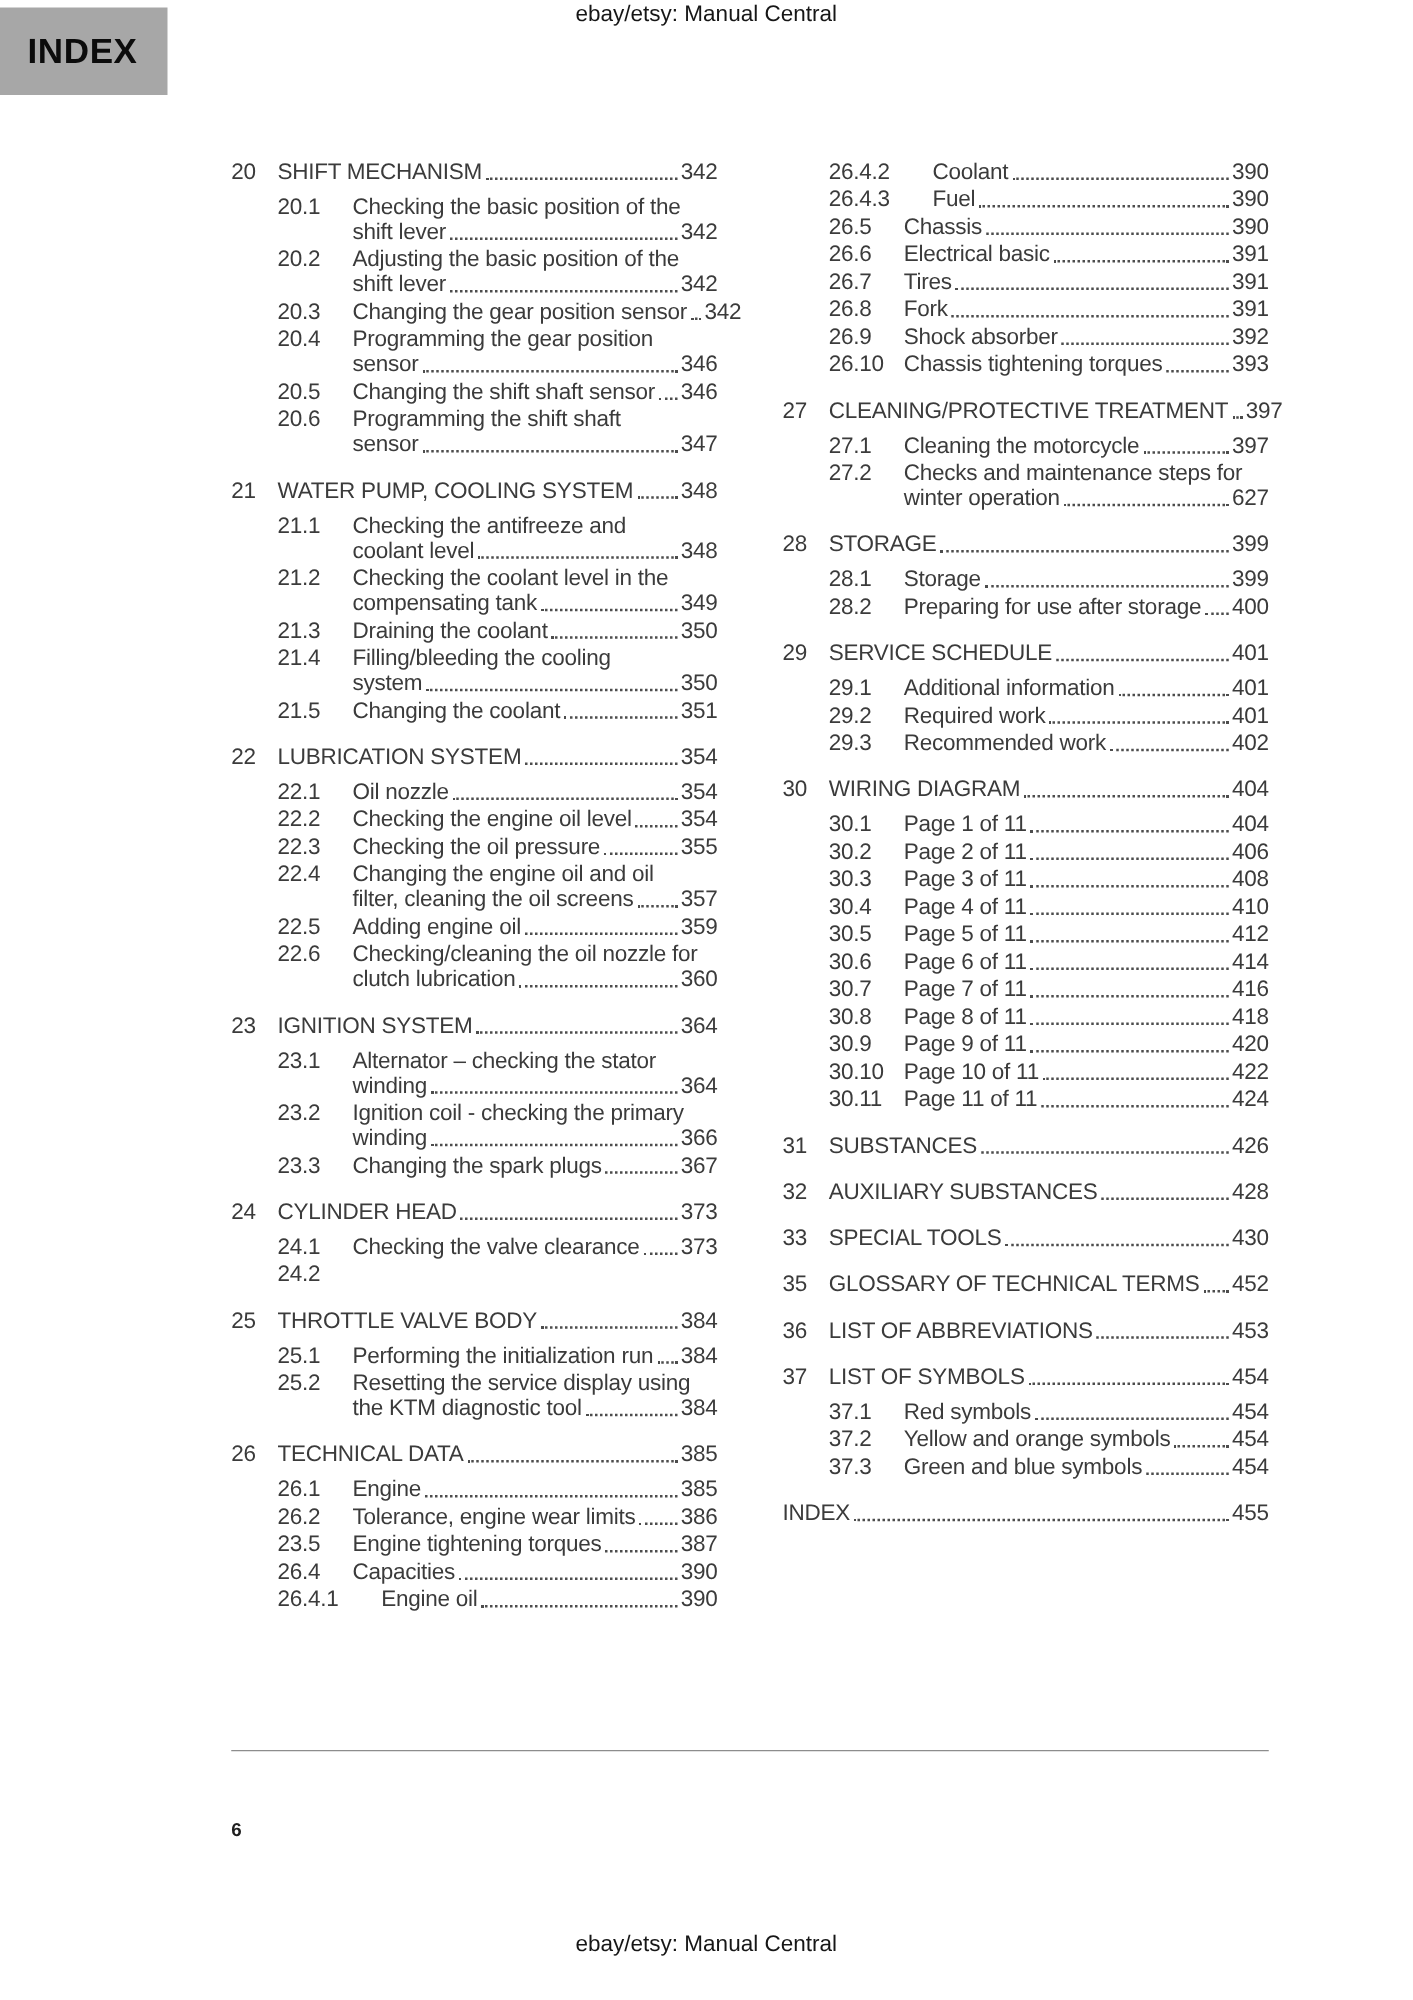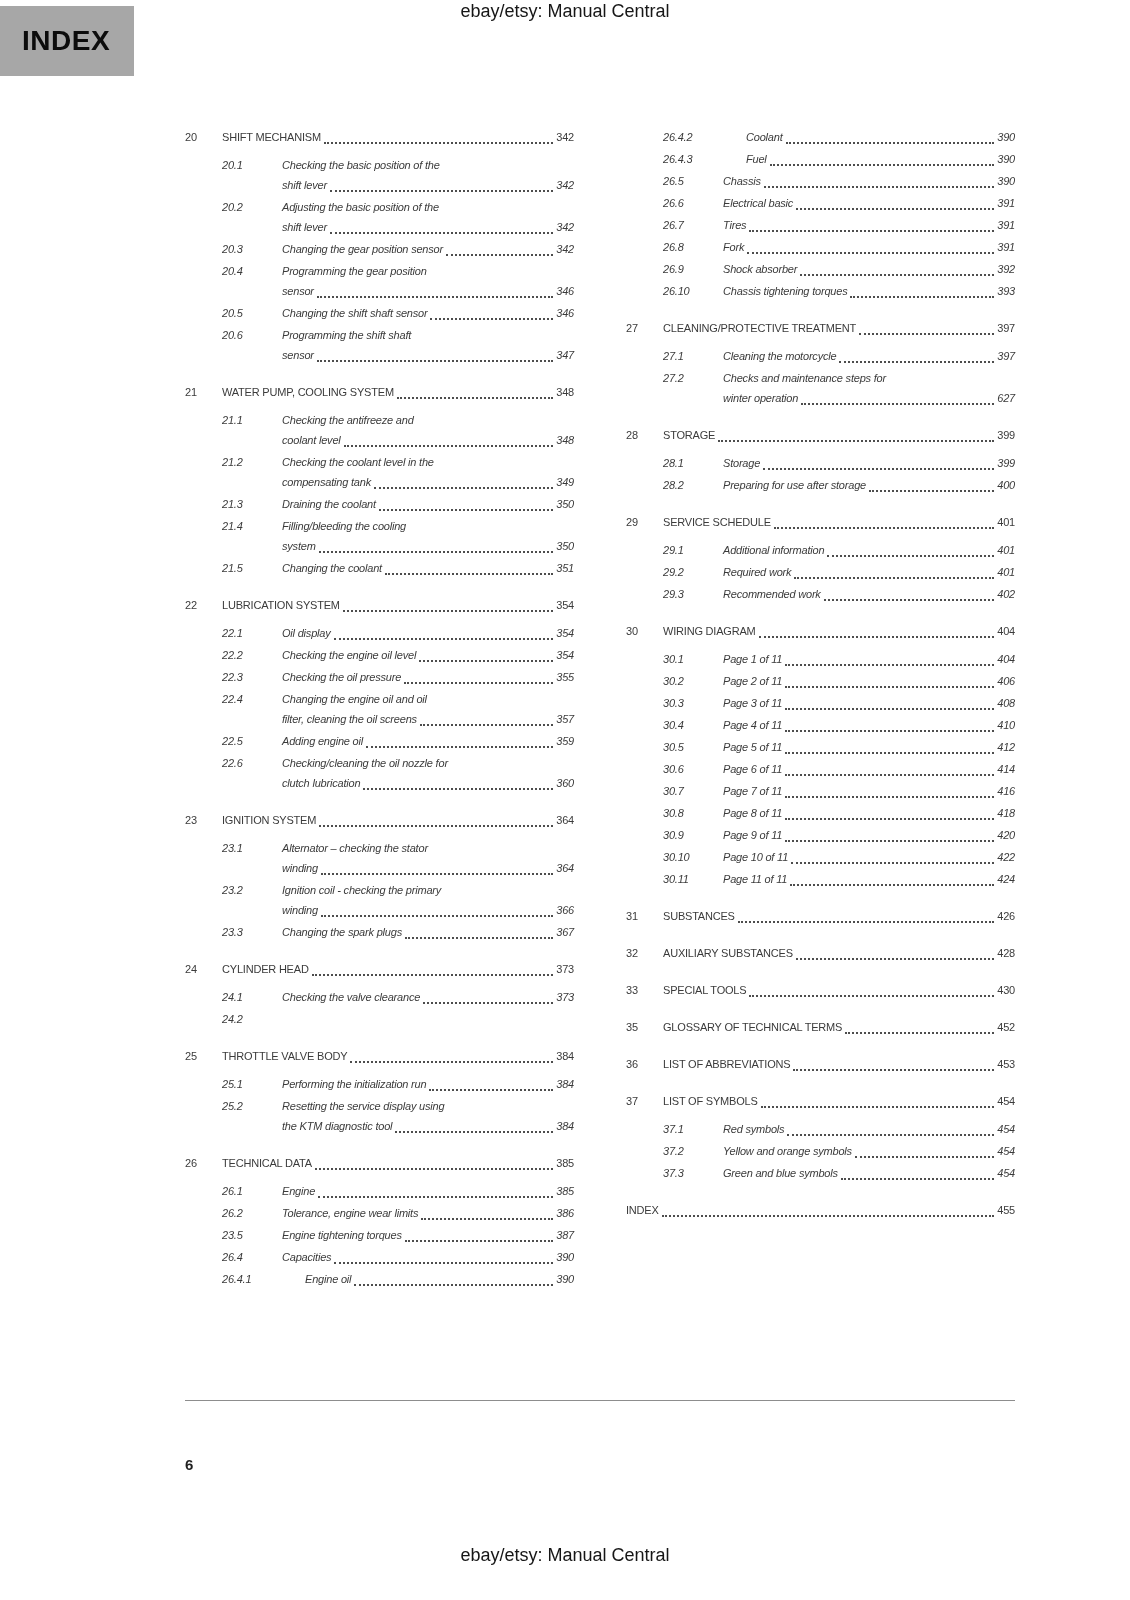--- a/index.html
+++ b/index.html
@@ -25,34 +25,34 @@
     background: #a7a7a7;
     display: flex; align-items: center;
   }
   .index-label {
     font-weight: bold; font-size: 28px; color: #0c0c0c;
     padding-left: 22px; letter-spacing: 0.5px;
   }
   .toc {
     position: absolute; top: 127px; left: 185px; right: 115px;
     display: flex; gap: 52px;
-    font-size: 11px; line-height: 20px; letter-spacing: -0.2px;
+    font-size: 18px; line-height: 20px; letter-spacing: -0.2px;
   }
   .col { flex: 1; min-width: 0; }
 
   .row { display: flex; }
   .row .num { flex: 0 0 auto; }
   .body { flex: 1; min-width: 0; }
 
   .chapter { margin-top: 17px; margin-bottom: 8px; }
   .chapter .num { width: 37px; }
   .col > .chapter:first-child { margin-top: 0; }
 
   .entry-group { margin-bottom: 8px; }
-  .entry { margin-left: 37px; margin-bottom: 2px; font-style: italic; }
+  .entry { margin-left: 37px; margin-bottom: 2px; }
   .entry .num { width: 60px; }
   .entry.sub .num { width: 83px; }
 
   .tline { white-space: nowrap; }
   .lastline { display: flex; align-items: flex-end; }
   .ttext { flex: 0 0 auto; white-space: nowrap; }
   .dots {
     flex: 1 0 8px; min-width: 8px;
     border-bottom: 2px dotted #4d4d4d;
     margin: 0 3px 3px 3px;
@@ -229,21 +229,21 @@
               <span class="dots"></span>
               <span class="page">354</span>
             </div>
           </div>
         </div>
         <div class="entry-group">
           <div class="row entry">
             <span class="num">22.1</span>
             <div class="body">
               <div class="lastline">
-                <span class="ttext">Oil display</span>
+                <span class="ttext">Oil nozzle</span>
                 <span class="dots"></span>
                 <span class="page">354</span>
               </div>
             </div>
           </div>
           <div class="row entry">
             <span class="num">22.2</span>
             <div class="body">
               <div class="lastline">
                 <span class="ttext">Checking the engine oil level</span>

